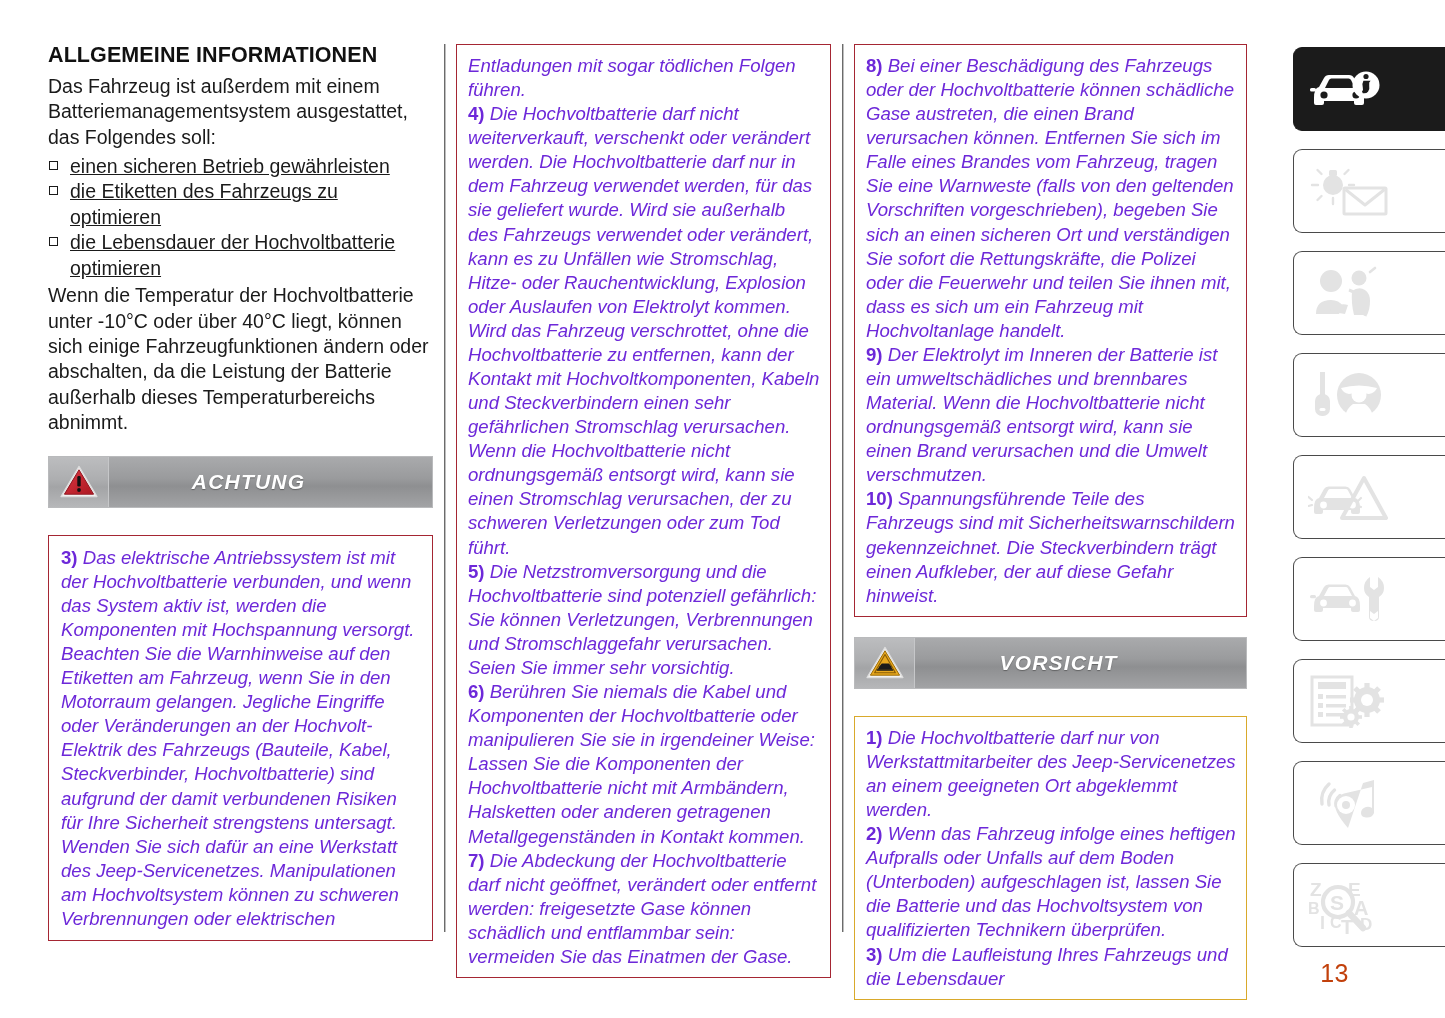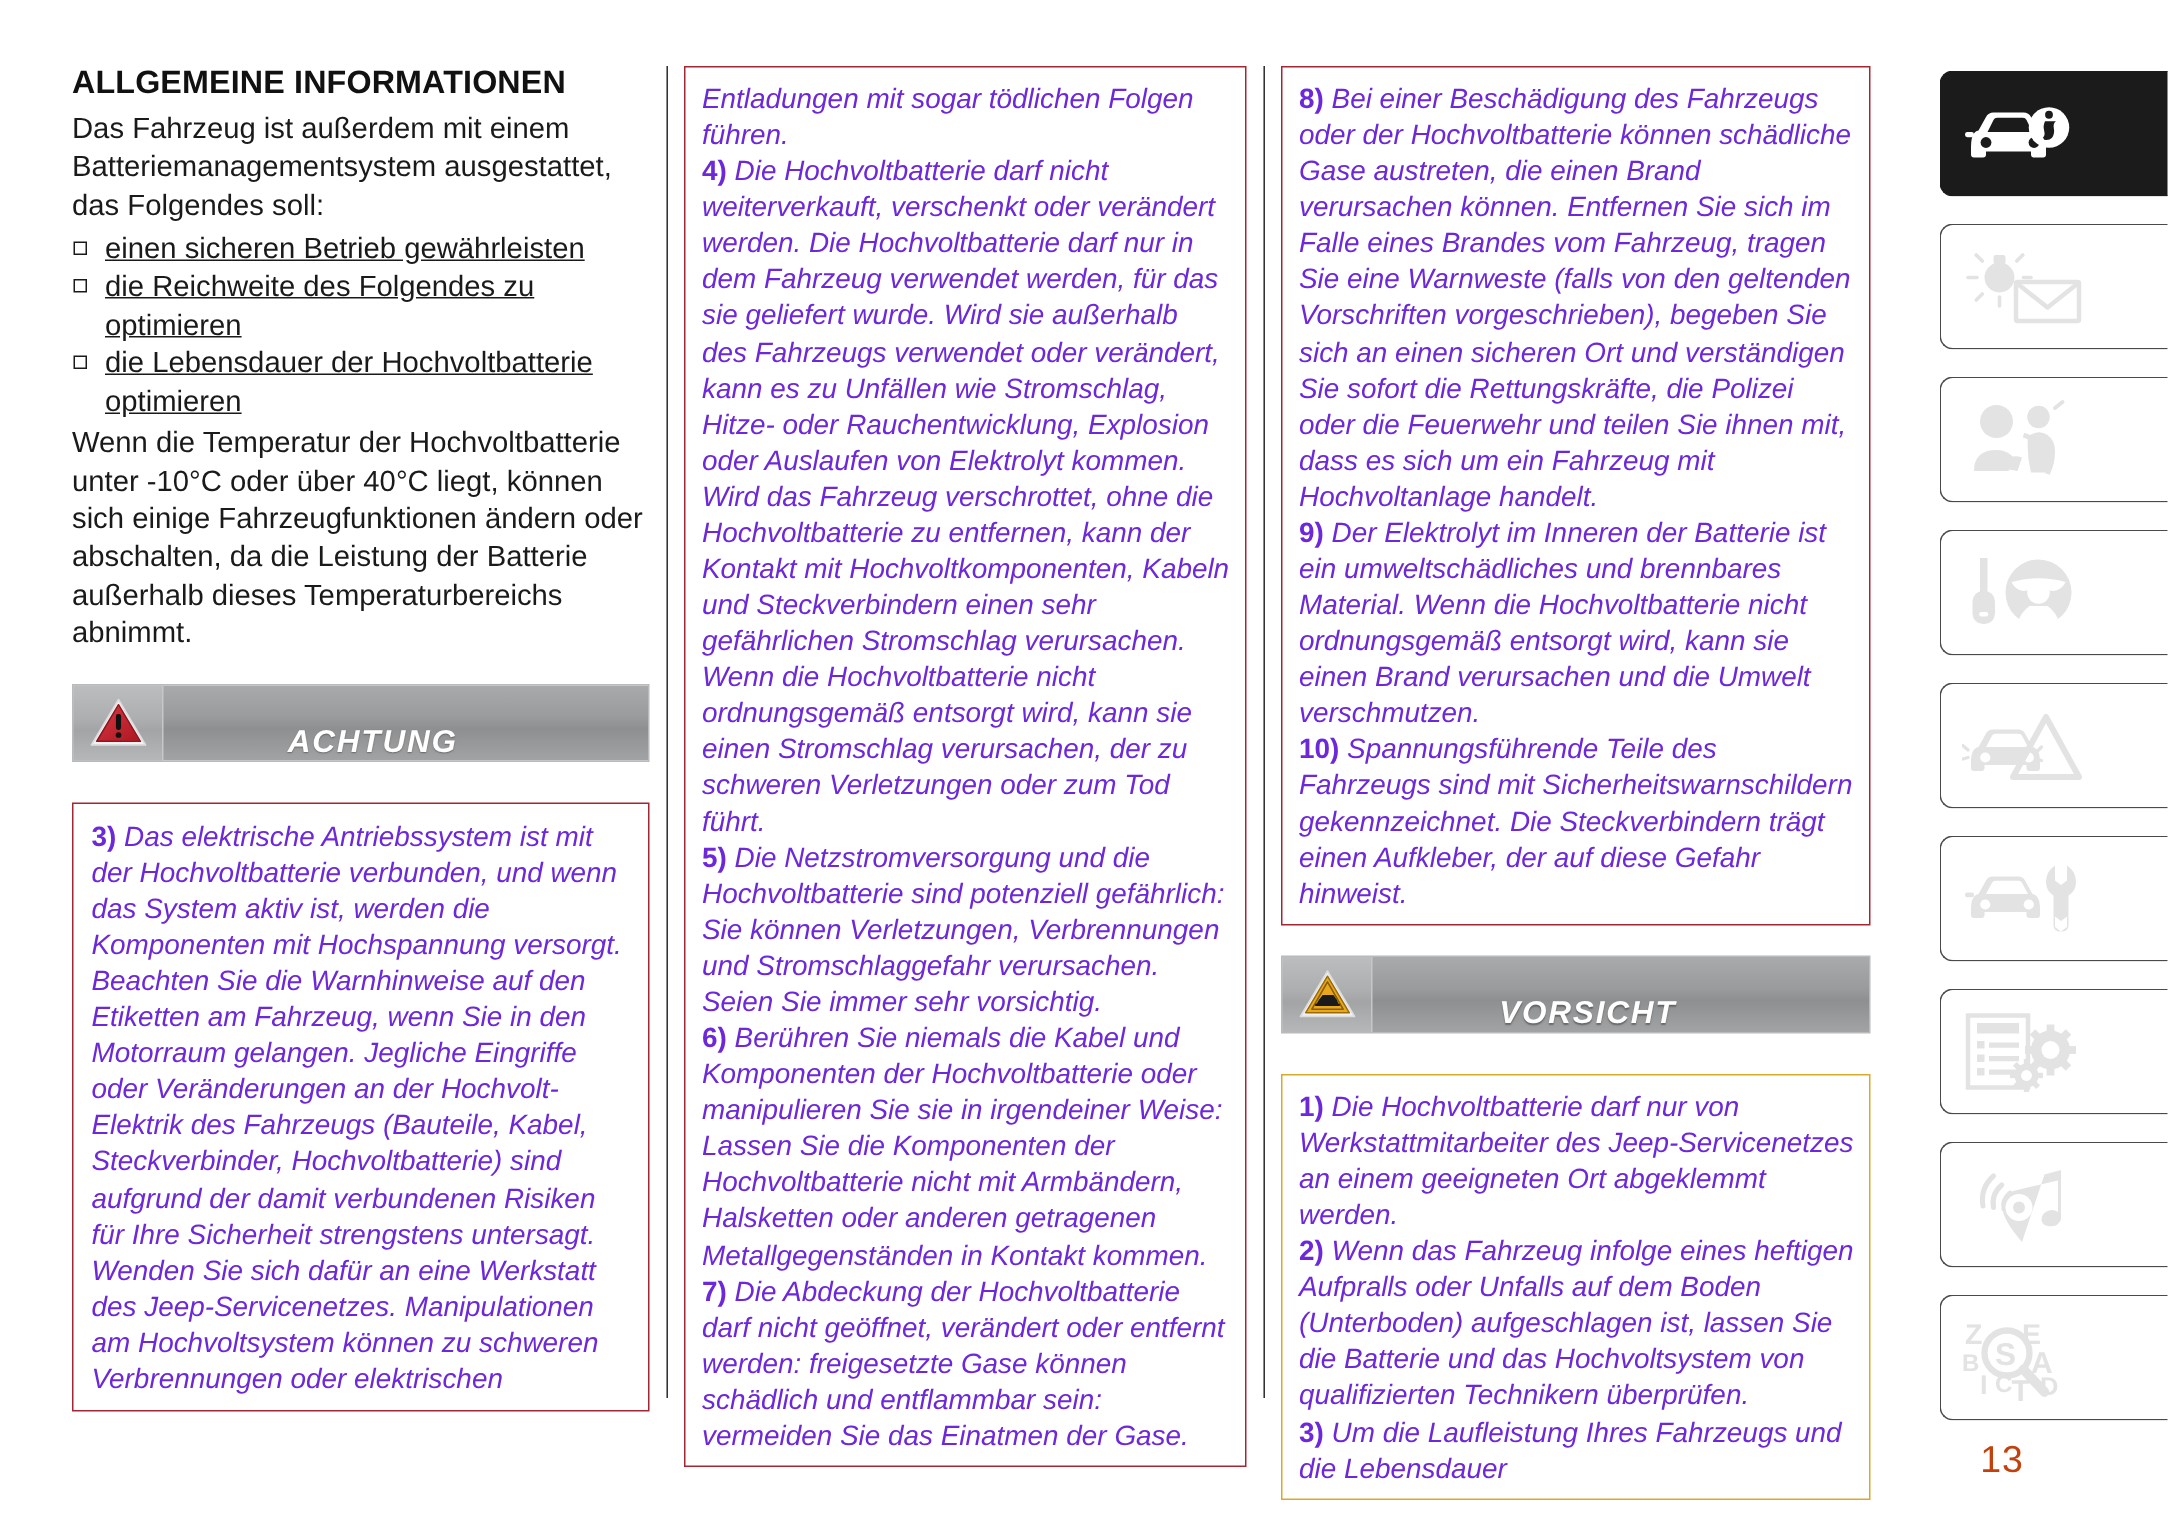--- a/index.html
+++ b/index.html
@@ -108,21 +108,21 @@
     flex: 0 0 59px;
     display: flex;
     align-items: center;
     justify-content: center;
     background: linear-gradient(to bottom, #bcbdbf 0%, #adaeb0 45%, #a3a4a6 60%, #b6b7b9 100%);
     border-right: 1px solid #c6c7c9;
   }
   .warn-label {
     flex: 1;
     display: flex;
-    align-items: flex-end;
+    align-items: center;
     justify-content: center;
     padding-right: 44px;
   }
   .warn-label span {
     font-size: 21px;
     font-weight: 700;
     font-style: italic;
     color: #ffffff;
     letter-spacing: 1.2px;
     text-shadow: 0 1px 1px rgba(60,60,60,0.55);
@@ -202,21 +202,21 @@
       <h1 class="section-title">ALLGEMEINE INFORMATIONEN</h1>
       <p class="body">Das Fahrzeug ist außerdem mit einem Batteriemanagementsystem ausgestattet, das Folgendes soll:</p>
 
       <ul class="bullets">
         <li>
           <span class="sq"></span>
           <span>einen sicheren Betrieb gewährleisten</span>
         </li>
         <li>
           <span class="sq"></span>
-          <span>die Reichweite des Folgendes zu optimieren</span>
+          <span>die Etiketten des Fahrzeugs zu optimieren</span>
         </li>
         <li>
           <span class="sq"></span>
           <span>die Lebensdauer der Hochvoltbatterie optimieren</span>
         </li>
       </ul>
 
       <p class="body">Wenn die Temperatur der Hochvoltbatterie unter -10°C oder über 40°C liegt, können sich einige Fahrzeugfunktionen ändern oder abschalten, da die Leistung der Batterie außerhalb dieses Temperaturbereichs abnimmt.</p>
 
       <div class="warn-band">

